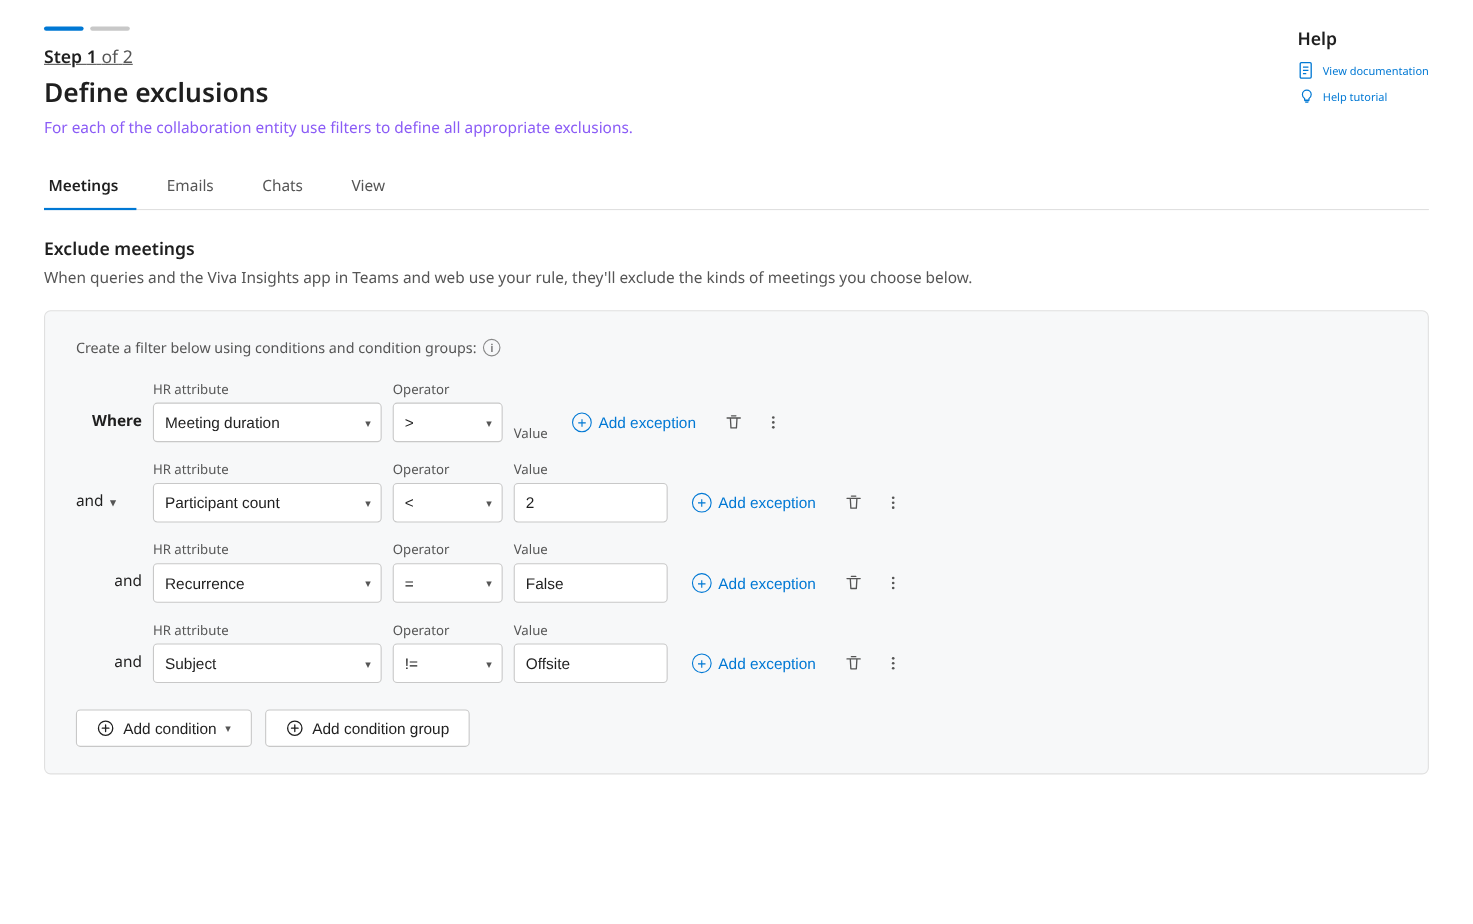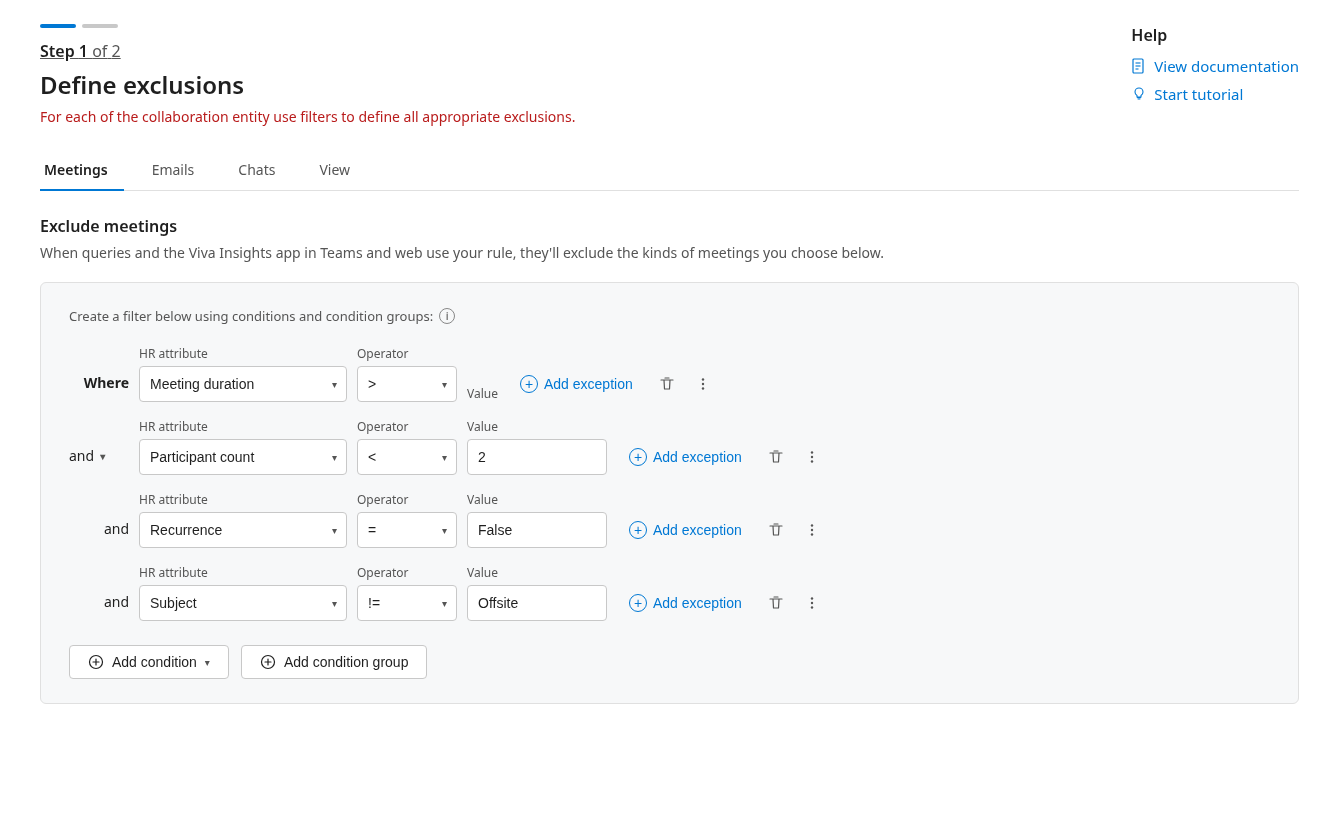--- a/index.html
+++ b/index.html
@@ -36,41 +36,41 @@
     }
     .step-label strong { color: #1f1f1f; font-weight: 600; }
     .page-title {
       font-size: 24px;
       font-weight: 600;
       color: #1f1f1f;
       margin-bottom: 6px;
     }
     .page-subtitle {
       font-size: 14px;
-      color: #b91c1c;
+      color: #8b5cf6;
       margin-bottom: 24px;
     }
     .help-panel {
       position: absolute;
       top: 24px;
       right: 40px;
       text-align: left;
     }
     .help-panel .help-title {
       font-size: 16px;
       font-weight: 600;
       margin-bottom: 10px;
     }
     .help-link {
       display: flex;
       align-items: center;
       gap: 7px;
       color: #0078d4;
       text-decoration: none;
-      font-size: 15px;
+      font-size: 10px;
       margin-bottom: 8px;
       cursor: pointer;
     }
     .help-icon {
       width: 16px;
       height: 16px;
       flex-shrink: 0;
     }
     .tabs-bar {
       display: flex;
@@ -300,21 +300,21 @@
         <line x1="4.5" y1="11" x2="7.5" y2="11" stroke="#0078d4" stroke-width="1.1"></line>
       </svg>
       <span>View documentation</span>
     </a>
     <a class="help-link">
       <svg class="help-icon" viewBox="0 0 16 16" fill="none">
         <path d="M8 2C5.8 2 4 3.8 4 6c0 1.5.8 2.8 2 3.5V11h4V9.5C11.2 8.8 12 7.5 12 6c0-2.2-1.8-4-4-4z" stroke="#0078d4" stroke-width="1.1" fill="none"></path>
         <rect x="6" y="11" width="4" height="1.2" rx="0.4" fill="#0078d4"></rect>
         <rect x="6.5" y="12.5" width="3" height="1" rx="0.4" fill="#0078d4"></rect>
       </svg>
-      <span>Start tutorial</span>
+      <span>Help tutorial</span>
     </a>
   </div>
 
   <div class="tabs-bar">
     <a class="tab active">Meetings</a>
     <a class="tab">Emails</a>
     <a class="tab">Chats</a>
     <a class="tab">View</a>
   </div>
 

